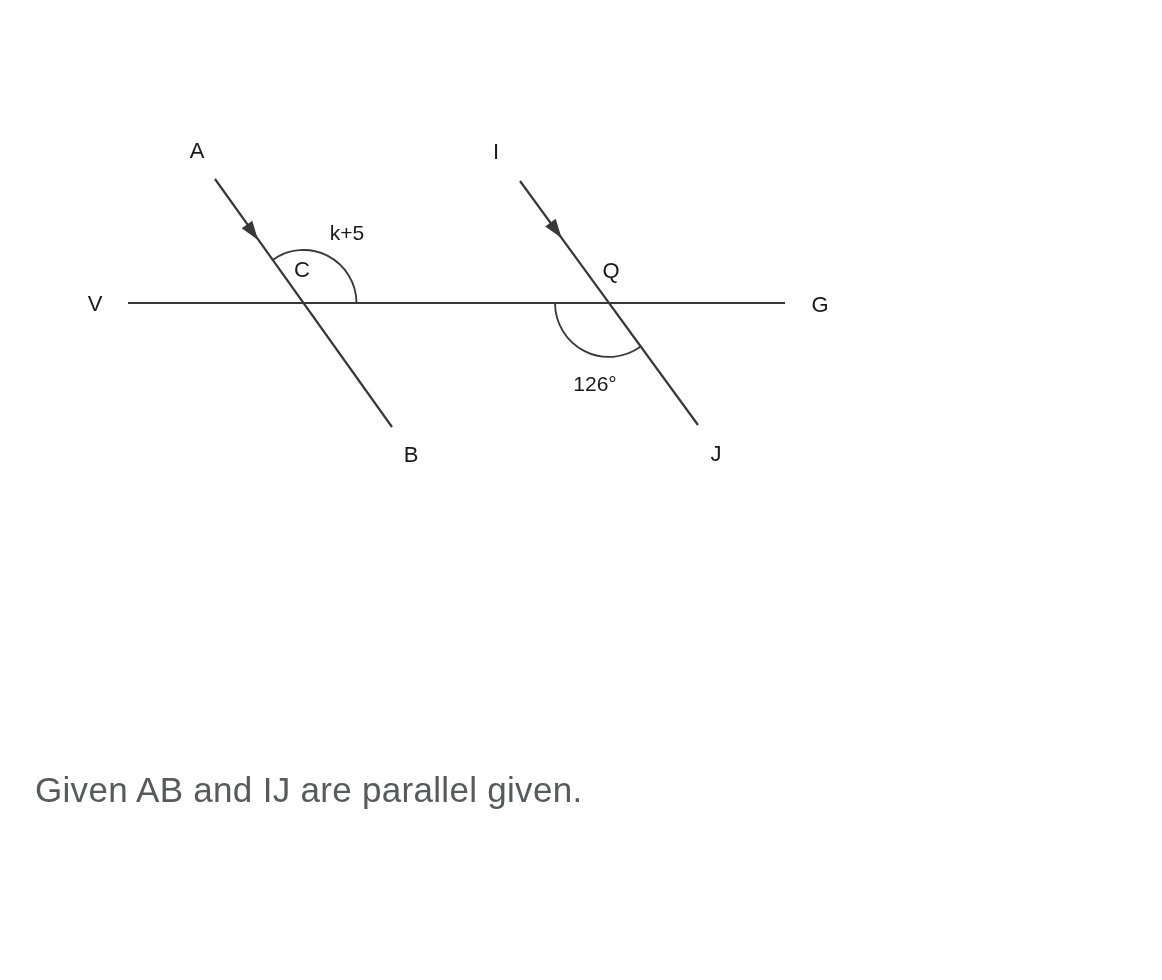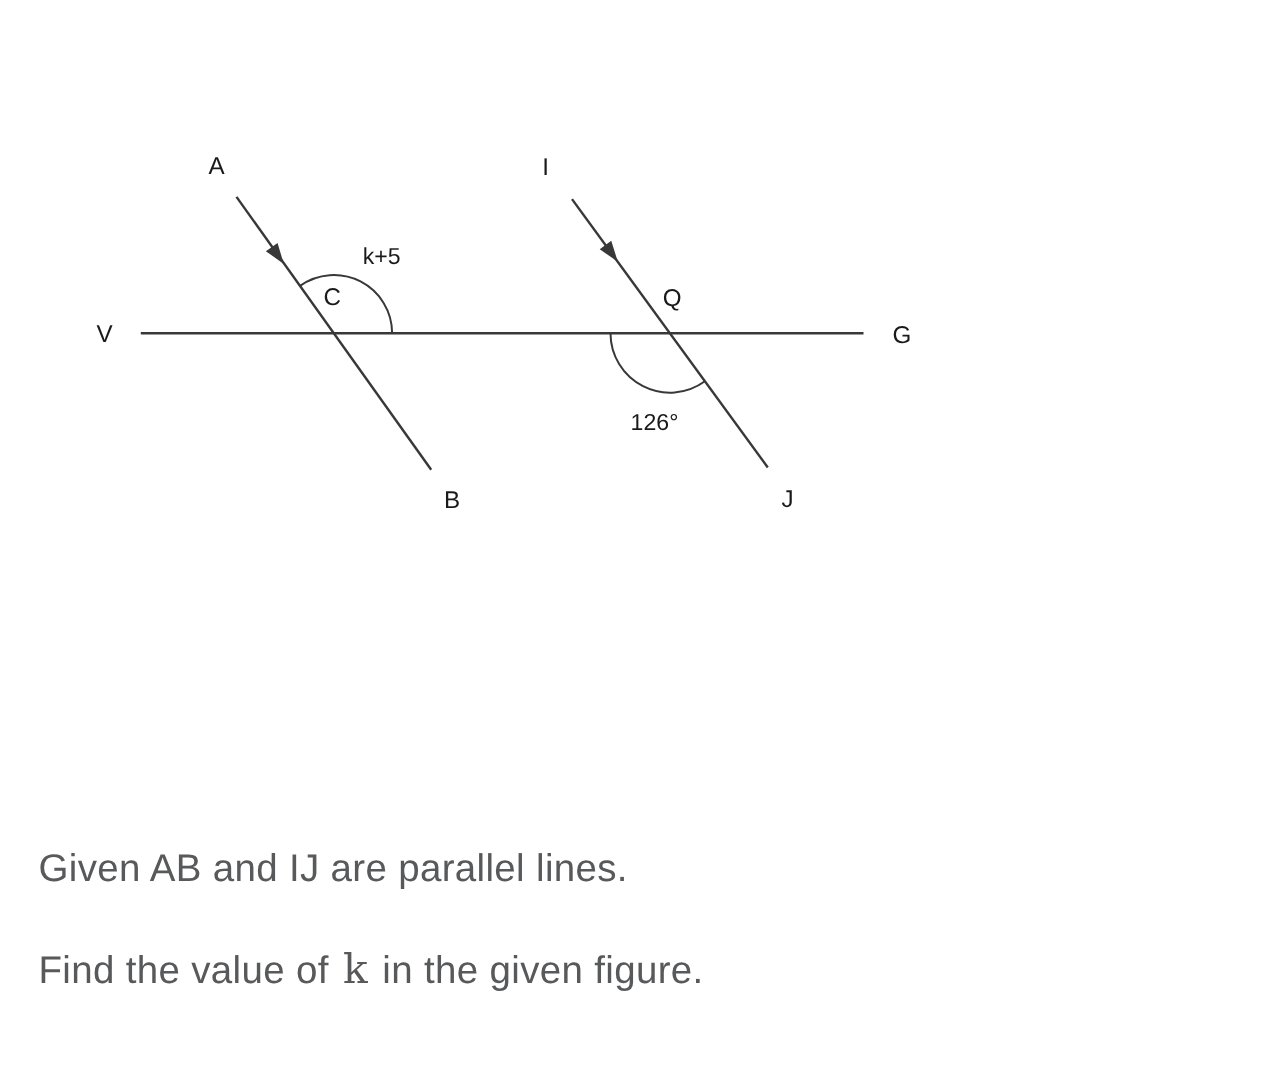--- a/index.html
+++ b/index.html
@@ -90,20 +90,17 @@
     <text class="pt" x="302" y="277">C</text>
     <text class="pt" x="611" y="278">Q</text>
     <text class="pt" x="411" y="462">B</text>
     <text class="pt" x="716" y="461">J</text>
 
     <text class="ang" x="347" y="240">k+5</text>
     <text class="ang" x="595" y="391">126°</text>
   </svg>
 
   <p class="problem-line l1">
-    <span>Given AB and IJ are parallel lines.</span>
+    <span>Given AB and IJ are parallel given.</span>
   </p>
 
-  <p class="problem-line l2">
-    <span>Find the value of</span><span class="math-var">k</span><span>in the given figure.</span>
-  </p>
 
 </div>
 
 </body></html>

